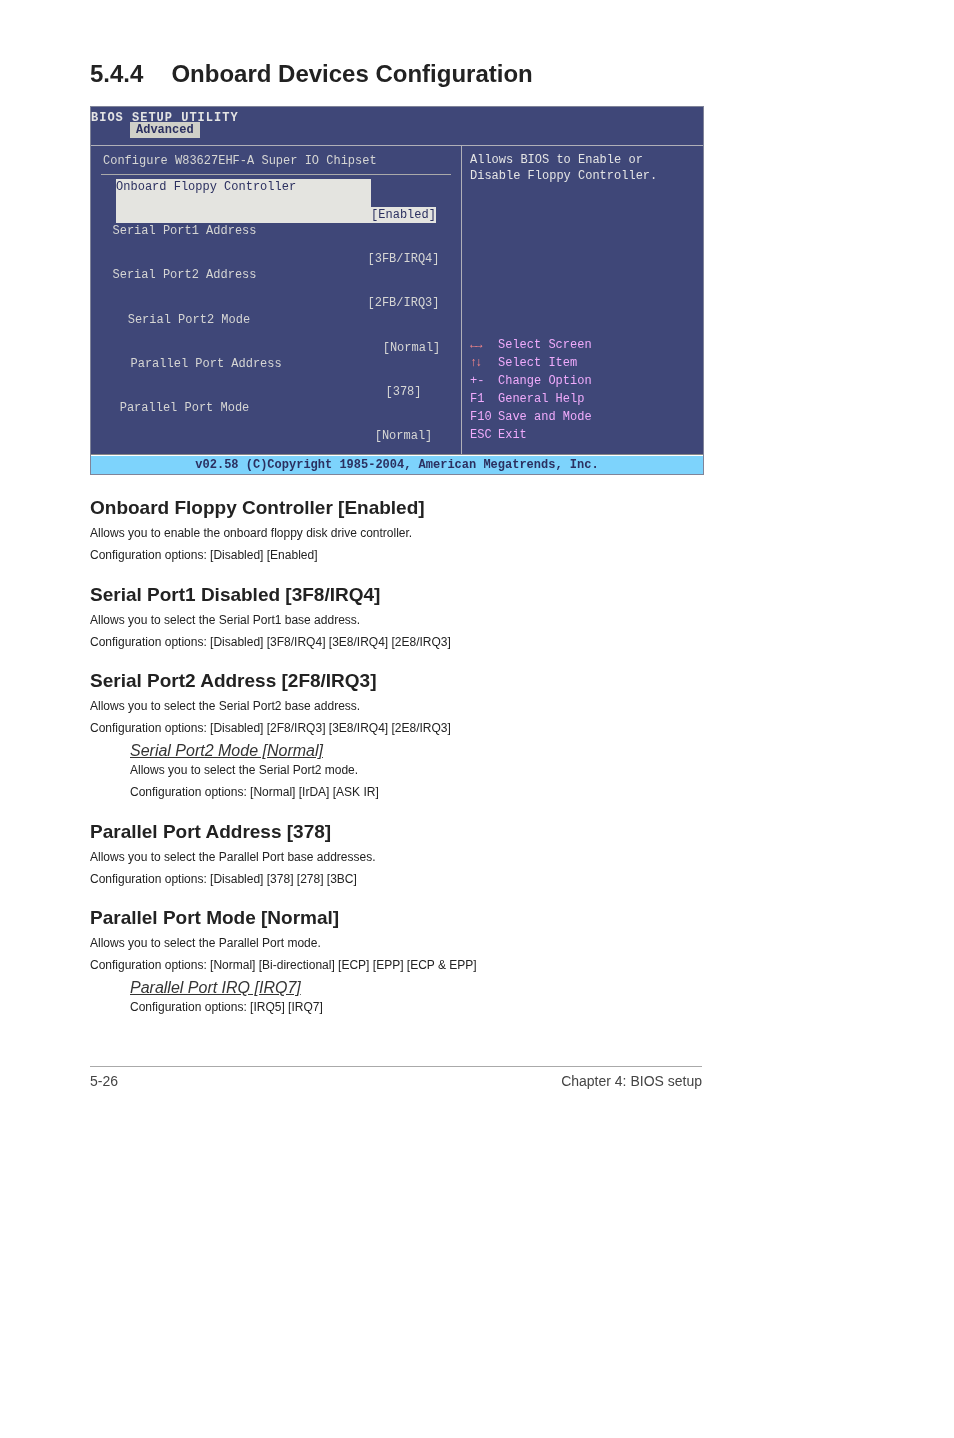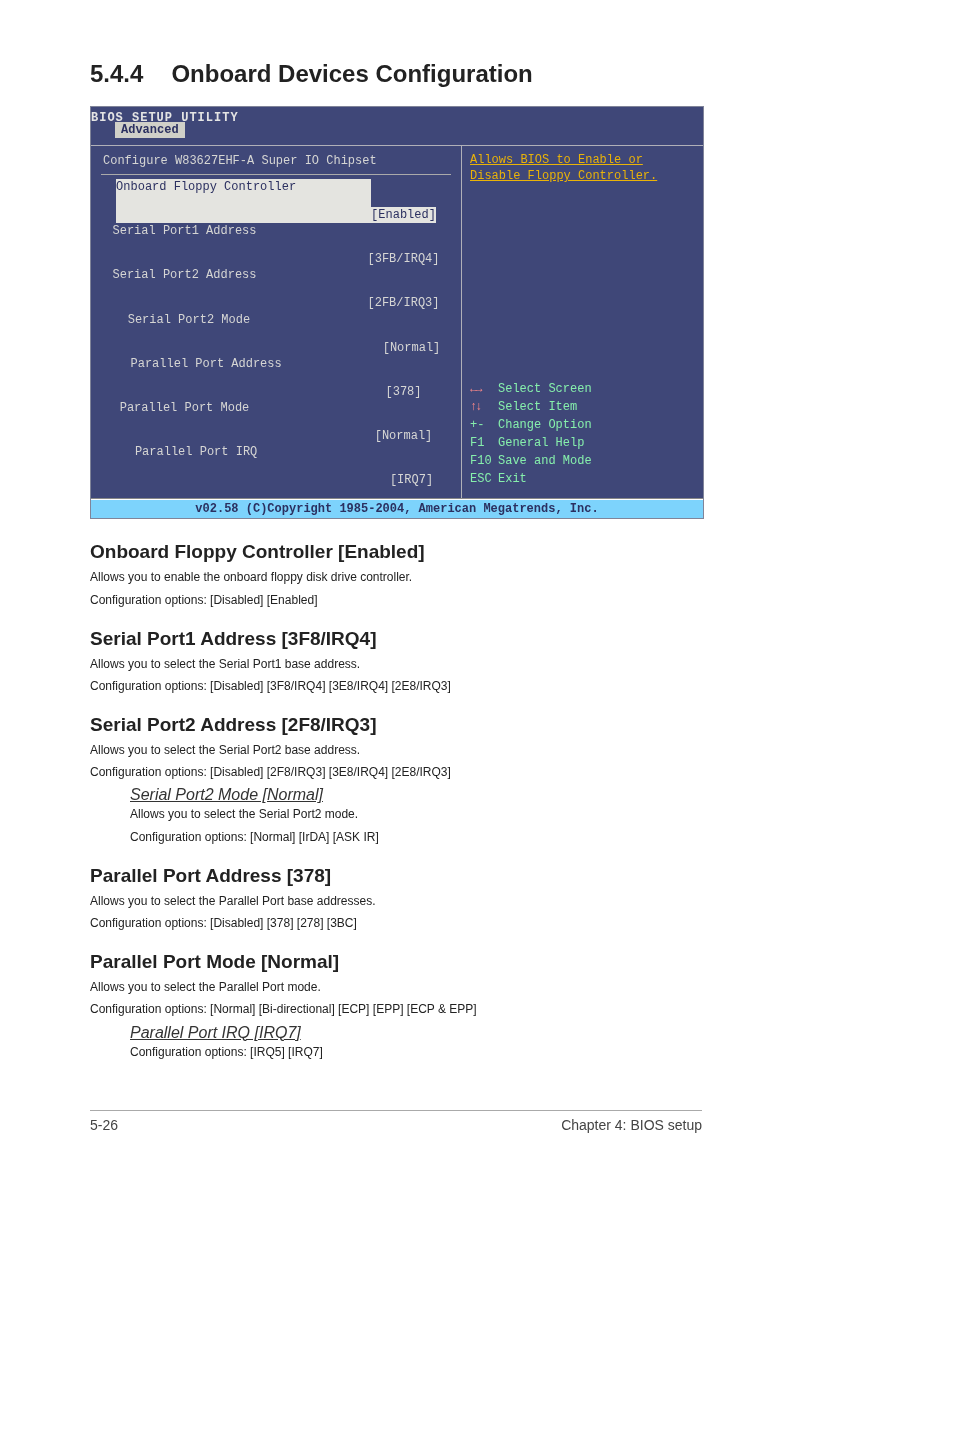--- a/index.html
+++ b/index.html
@@ -42,21 +42,21 @@
   }
   .bios-titlebar {
     text-align: left;
     padding: 4px 0 2px 0;
     color: #e4e4e4;
     font-weight: bold;
     letter-spacing: 1px;
   }
   .bios-tab {
     position: absolute;
-    left: 24px;
+    left: 39px;
     top: 15px;
     background: #d0d0c8;
     color: #2b3060;
     padding: 1px 6px;
     font-weight: bold;
     font-size: 12px;
   }
   .bios-tabrow {
     height: 18px;
   }
@@ -90,23 +90,23 @@
     white-space: pre;
   }
   .bios-row.sel .label,
   .bios-row.sel .val {
     background: #e4e4e0;
     color: #2b3060;
   }
   .bios-row .label { width: 255px; }
   .bios-row .val   { flex: 0 0 auto; margin-top: 28px; }
   .indent1 { padding-left: 16px; }
-  .bios-help-top { color: #eab308; line-height: 1.35; text-decoration: underline; }
+  .bios-help-top { color: #e5e5e5; line-height: 1.35; }
   .bios-help-bottom {
-    color: #86efac;
+    color: #f0abfc;
     line-height: 1.5;
     margin-top: 70px;
   }
   .key-row {
     display: flex;
     gap: 6px;
     align-items: center;
   }
   .key-icon { width: 22px; display: inline-flex; justify-content: flex-start; }
   .arrow-lr::before { content: "←→"; color: #ff8a8a; letter-spacing: -2px; }
@@ -192,24 +192,20 @@
           <span class="val">[Normal]</span>
         </div>
         <div class="bios-row">
           <span class="label">Parallel Port Address</span>
           <span class="val">[378]</span>
         </div>
         <div class="bios-row">
           <span class="label">Parallel Port Mode</span>
           <span class="val">[Normal]</span>
         </div>
-        <div class="bios-row">
-          <span class="label indent1">Parallel Port IRQ</span>
-          <span class="val">[IRQ7]</span>
-        </div>
       </div>
 
       <div class="bios-right">
         <div class="bios-help-top">Allows BIOS to Enable or Disable Floppy Controller.</div>
         <div class="bios-help-bottom">
           <div class="key-row">
             <span class="key-icon arrow-lr"></span>
             <span>Select Screen</span>
           </div>
           <div class="key-row">
@@ -235,21 +231,21 @@
         </div>
       </div>
     </div>
     <div class="bios-footer">v02.58 (C)Copyright 1985-2004, American Megatrends, Inc.</div>
   </div>
 
   <h3 class="field">Onboard Floppy Controller [Enabled]</h3>
   <p class="body">Allows you to enable the onboard floppy disk drive controller.</p>
   <p class="body">Configuration options: [Disabled] [Enabled]</p>
 
-  <h3 class="field">Serial Port1 Address [3F8/IRQ4]</h3>
+  <h3 class="field">Serial Port1 Disabled [3F8/IRQ4]</h3>
   <p class="body">Allows you to select the Serial Port1 base address.</p>
   <p class="body">Configuration options: [Disabled] [3F8/IRQ4] [3E8/IRQ4] [2E8/IRQ3]</p>
 
   <h3 class="field">Serial Port2 Address [2F8/IRQ3]</h3>
   <p class="body">Allows you to select the Serial Port2 base address.</p>
   <p class="body">Configuration options: [Disabled] [2F8/IRQ3] [3E8/IRQ4] [2E8/IRQ3]</p>
   <div class="sub">
     <span class="sub-head">Serial Port2 Mode [Normal]</span>
     <p class="body">Allows you to select the Serial Port2 mode.</p>
     <p class="body">Configuration options: [Normal] [IrDA] [ASK IR]</p>

